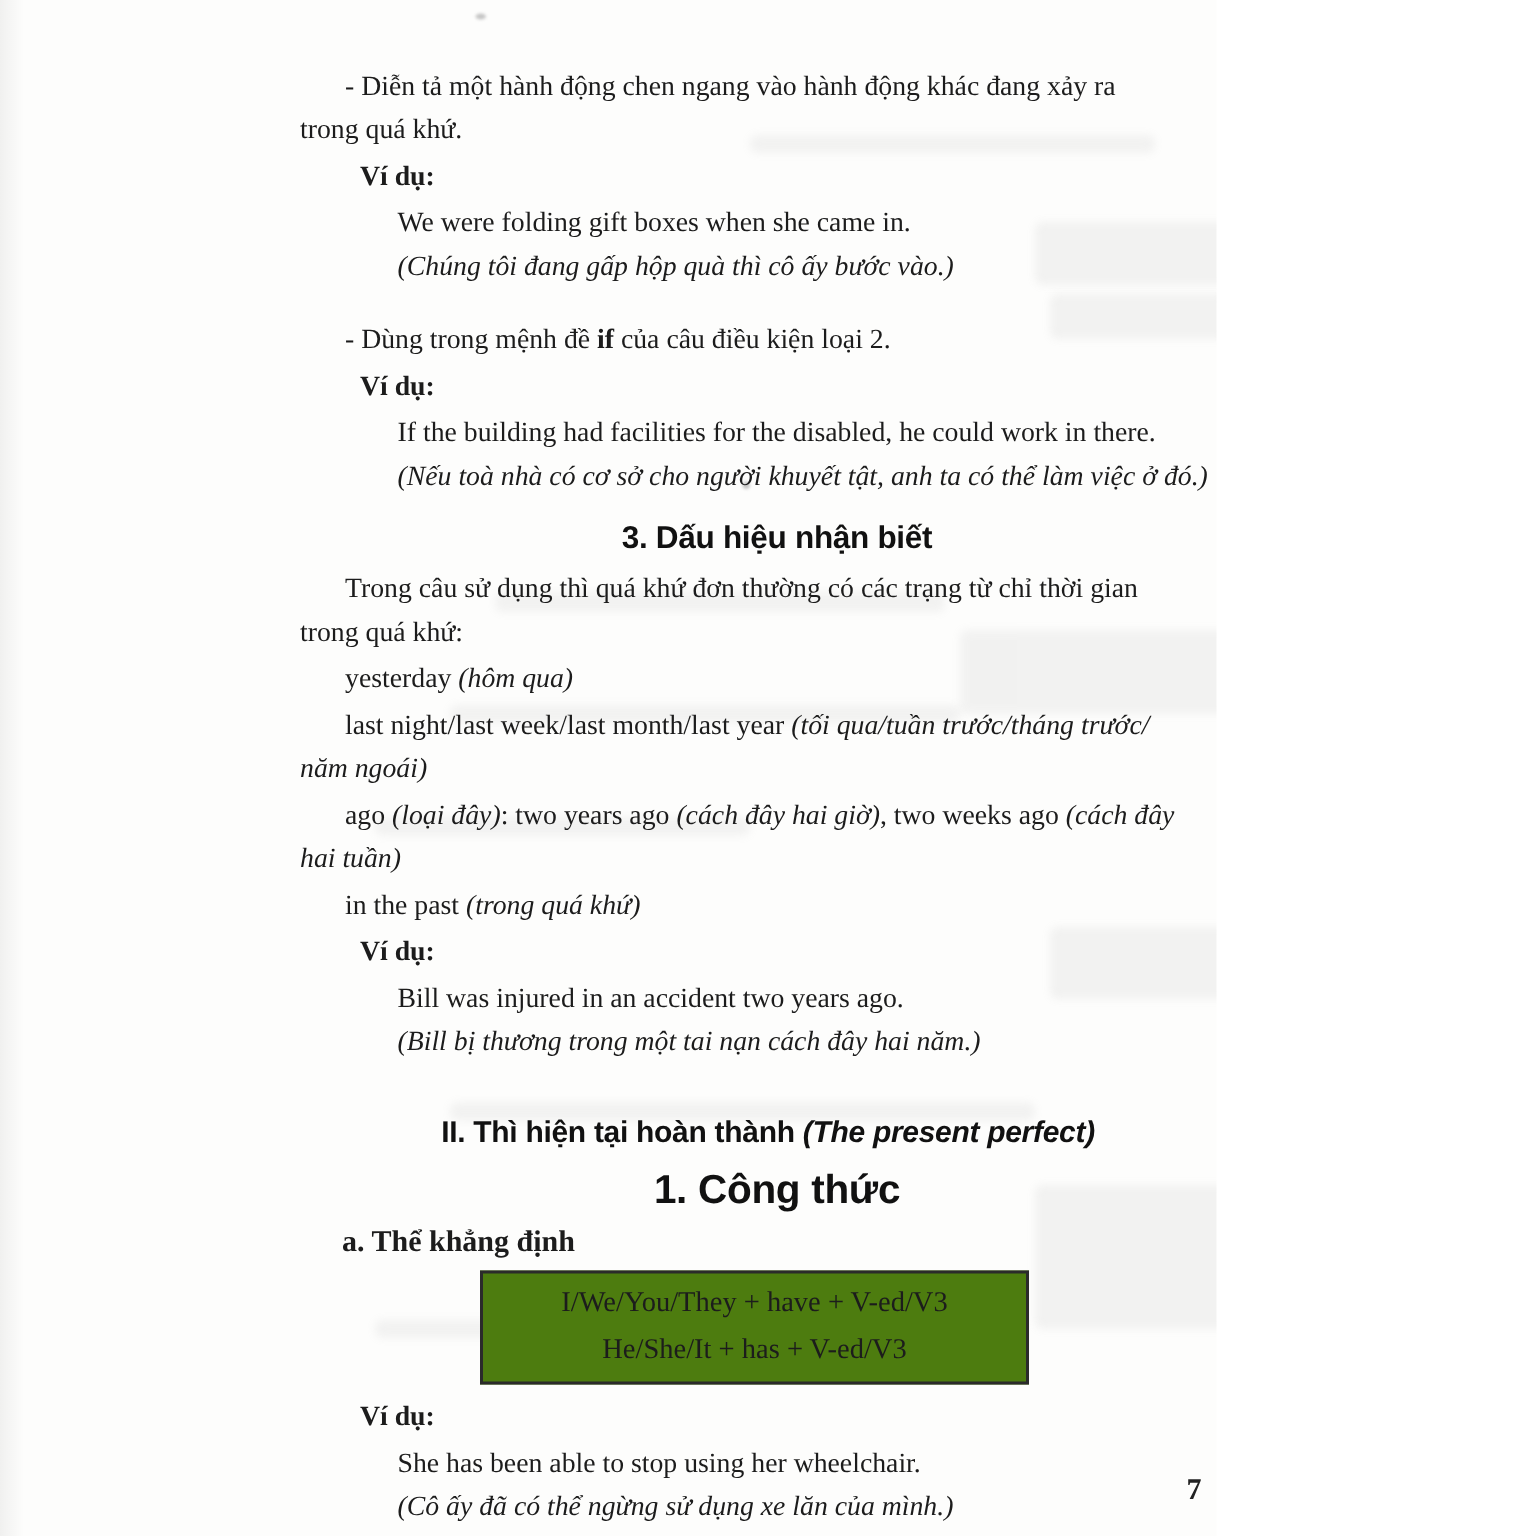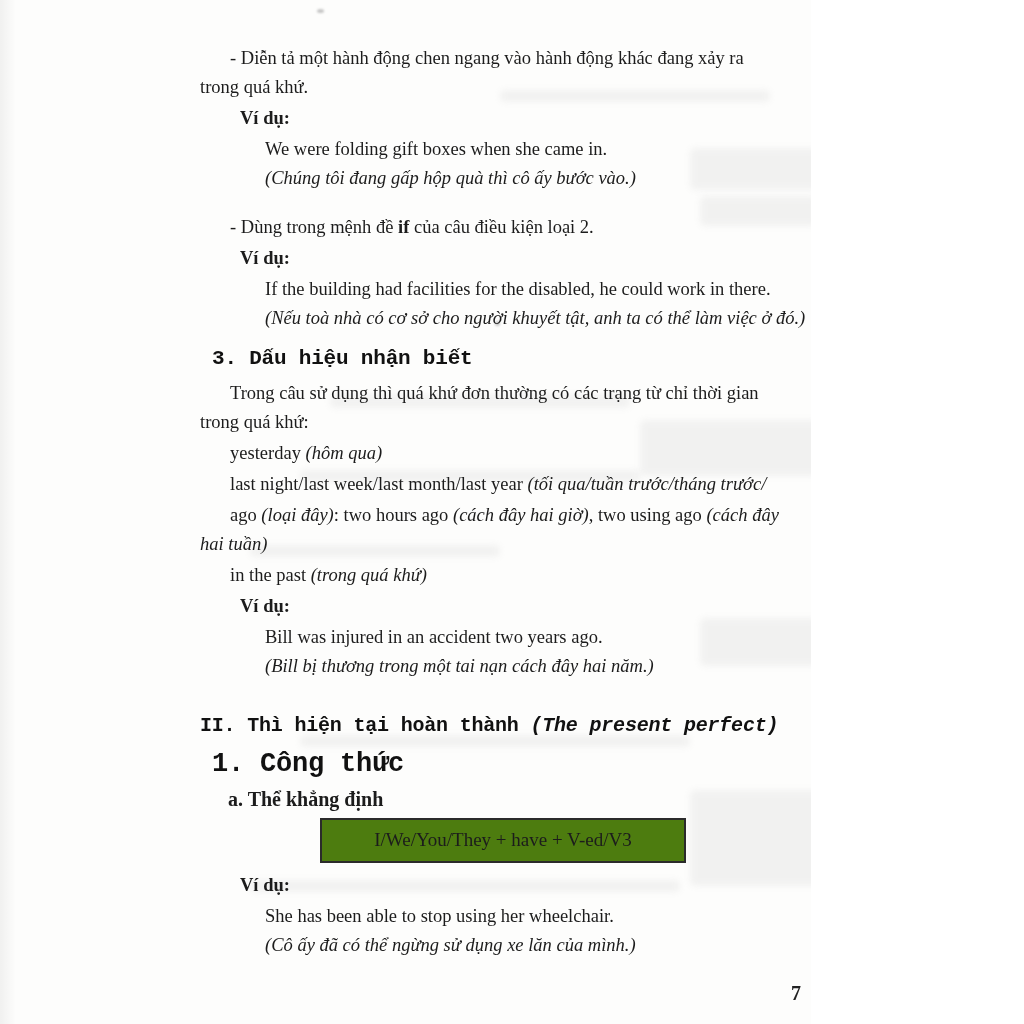--- a/index.html
+++ b/index.html
@@ -17,22 +17,22 @@
   .ind{margin-left:30px;}       
   .ex{margin-left:65px;}        
   .lbl{font-weight:bold;margin-left:40px;line-height:29px;margin-top:2px;}
   .it{font-style:italic;}
   .b{font-weight:bold;}
   .gap2{margin-top:2px;}
   .gap4{margin-top:4px;}
   .gap6{margin-top:20px;}
   .gap8{margin-top:8px;}
   .hsans{
-    font-family:Liberation Mono, monospace;
-    font-weight:bold;color:#111;letter-spacing:-0.2px;white-space:nowrap;
+    font-family:Liberation Sans, sans-serif;
+    font-weight:bold;color:#111;letter-spacing:-0.2px;white-space:nowrap;text-align:center;
   }
   .h-signals{font-size:21px;margin-left:12px;margin-top:10px;line-height:32px;}
   .h-sec2{font-size:20px;margin-left:0;margin-top:29px;line-height:32px;}
   .h-formula{font-size:27px;margin-left:12px;margin-top:6px;line-height:32px;}
   .h-affirm{
     font-family:"Liberation Serif","DejaVu Serif",serif;font-weight:bold;
     font-size:20px;margin-left:28px;margin-top:4px;line-height:30px;white-space:nowrap;
   }
   .fbox{
     margin-left:120px;margin-top:4px;width:362px;
@@ -99,25 +99,26 @@
     </div>
 
     <div class="ln ind gap2">
       <span>yesterday </span><span class="it">(hôm qua)</span>
     </div>
 
     <div class="gap2">
       <div class="ln ind">
         <span>last night/last week/last month/last year </span><span class="it">(tối qua/tuần trước/tháng trước/</span>
       </div>
+      <div class="ln it">năm ngoái)</div>
     </div>
 
     <div class="gap2">
       <div class="ln ind">
-        <span>ago </span><span class="it">(loại đây)</span><span>: two hours ago </span><span class="it">(cách đây hai giờ)</span><span>, two using ago </span><span class="it">(cách đây</span>
+        <span>ago </span><span class="it">(loại đây)</span><span>: two years ago </span><span class="it">(cách đây hai giờ)</span><span>, two weeks ago </span><span class="it">(cách đây</span>
       </div>
       <div class="ln it">hai tuần)</div>
     </div>
 
     <div class="ln ind gap2">
       <span>in the past </span><span class="it">(trong quá khứ)</span>
     </div>
 
     <div class="lbl">Ví dụ:</div>
 
@@ -129,20 +130,21 @@
     <div class="hsans h-sec2">
       <span>II. Thì hiện tại hoàn thành </span><span class="it">(The present perfect)</span>
     </div>
 
     <div class="hsans h-formula">1. Công thức</div>
 
     <div class="h-affirm">a. Thể khẳng định</div>
 
     <div class="fbox">
       <div class="ln">I/We/You/They + have + V-ed/V3</div>
+      <div class="ln">He/She/It + has + V-ed/V3</div>
     </div>
 
     <div class="lbl gap8">Ví dụ:</div>
 
     <div class="ex gap2">
       <div class="ln">She has been able to stop using her wheelchair.</div>
       <div class="ln it">(Cô ấy đã có thể ngừng sử dụng xe lăn của mình.)</div>
     </div>
 
   </div>

